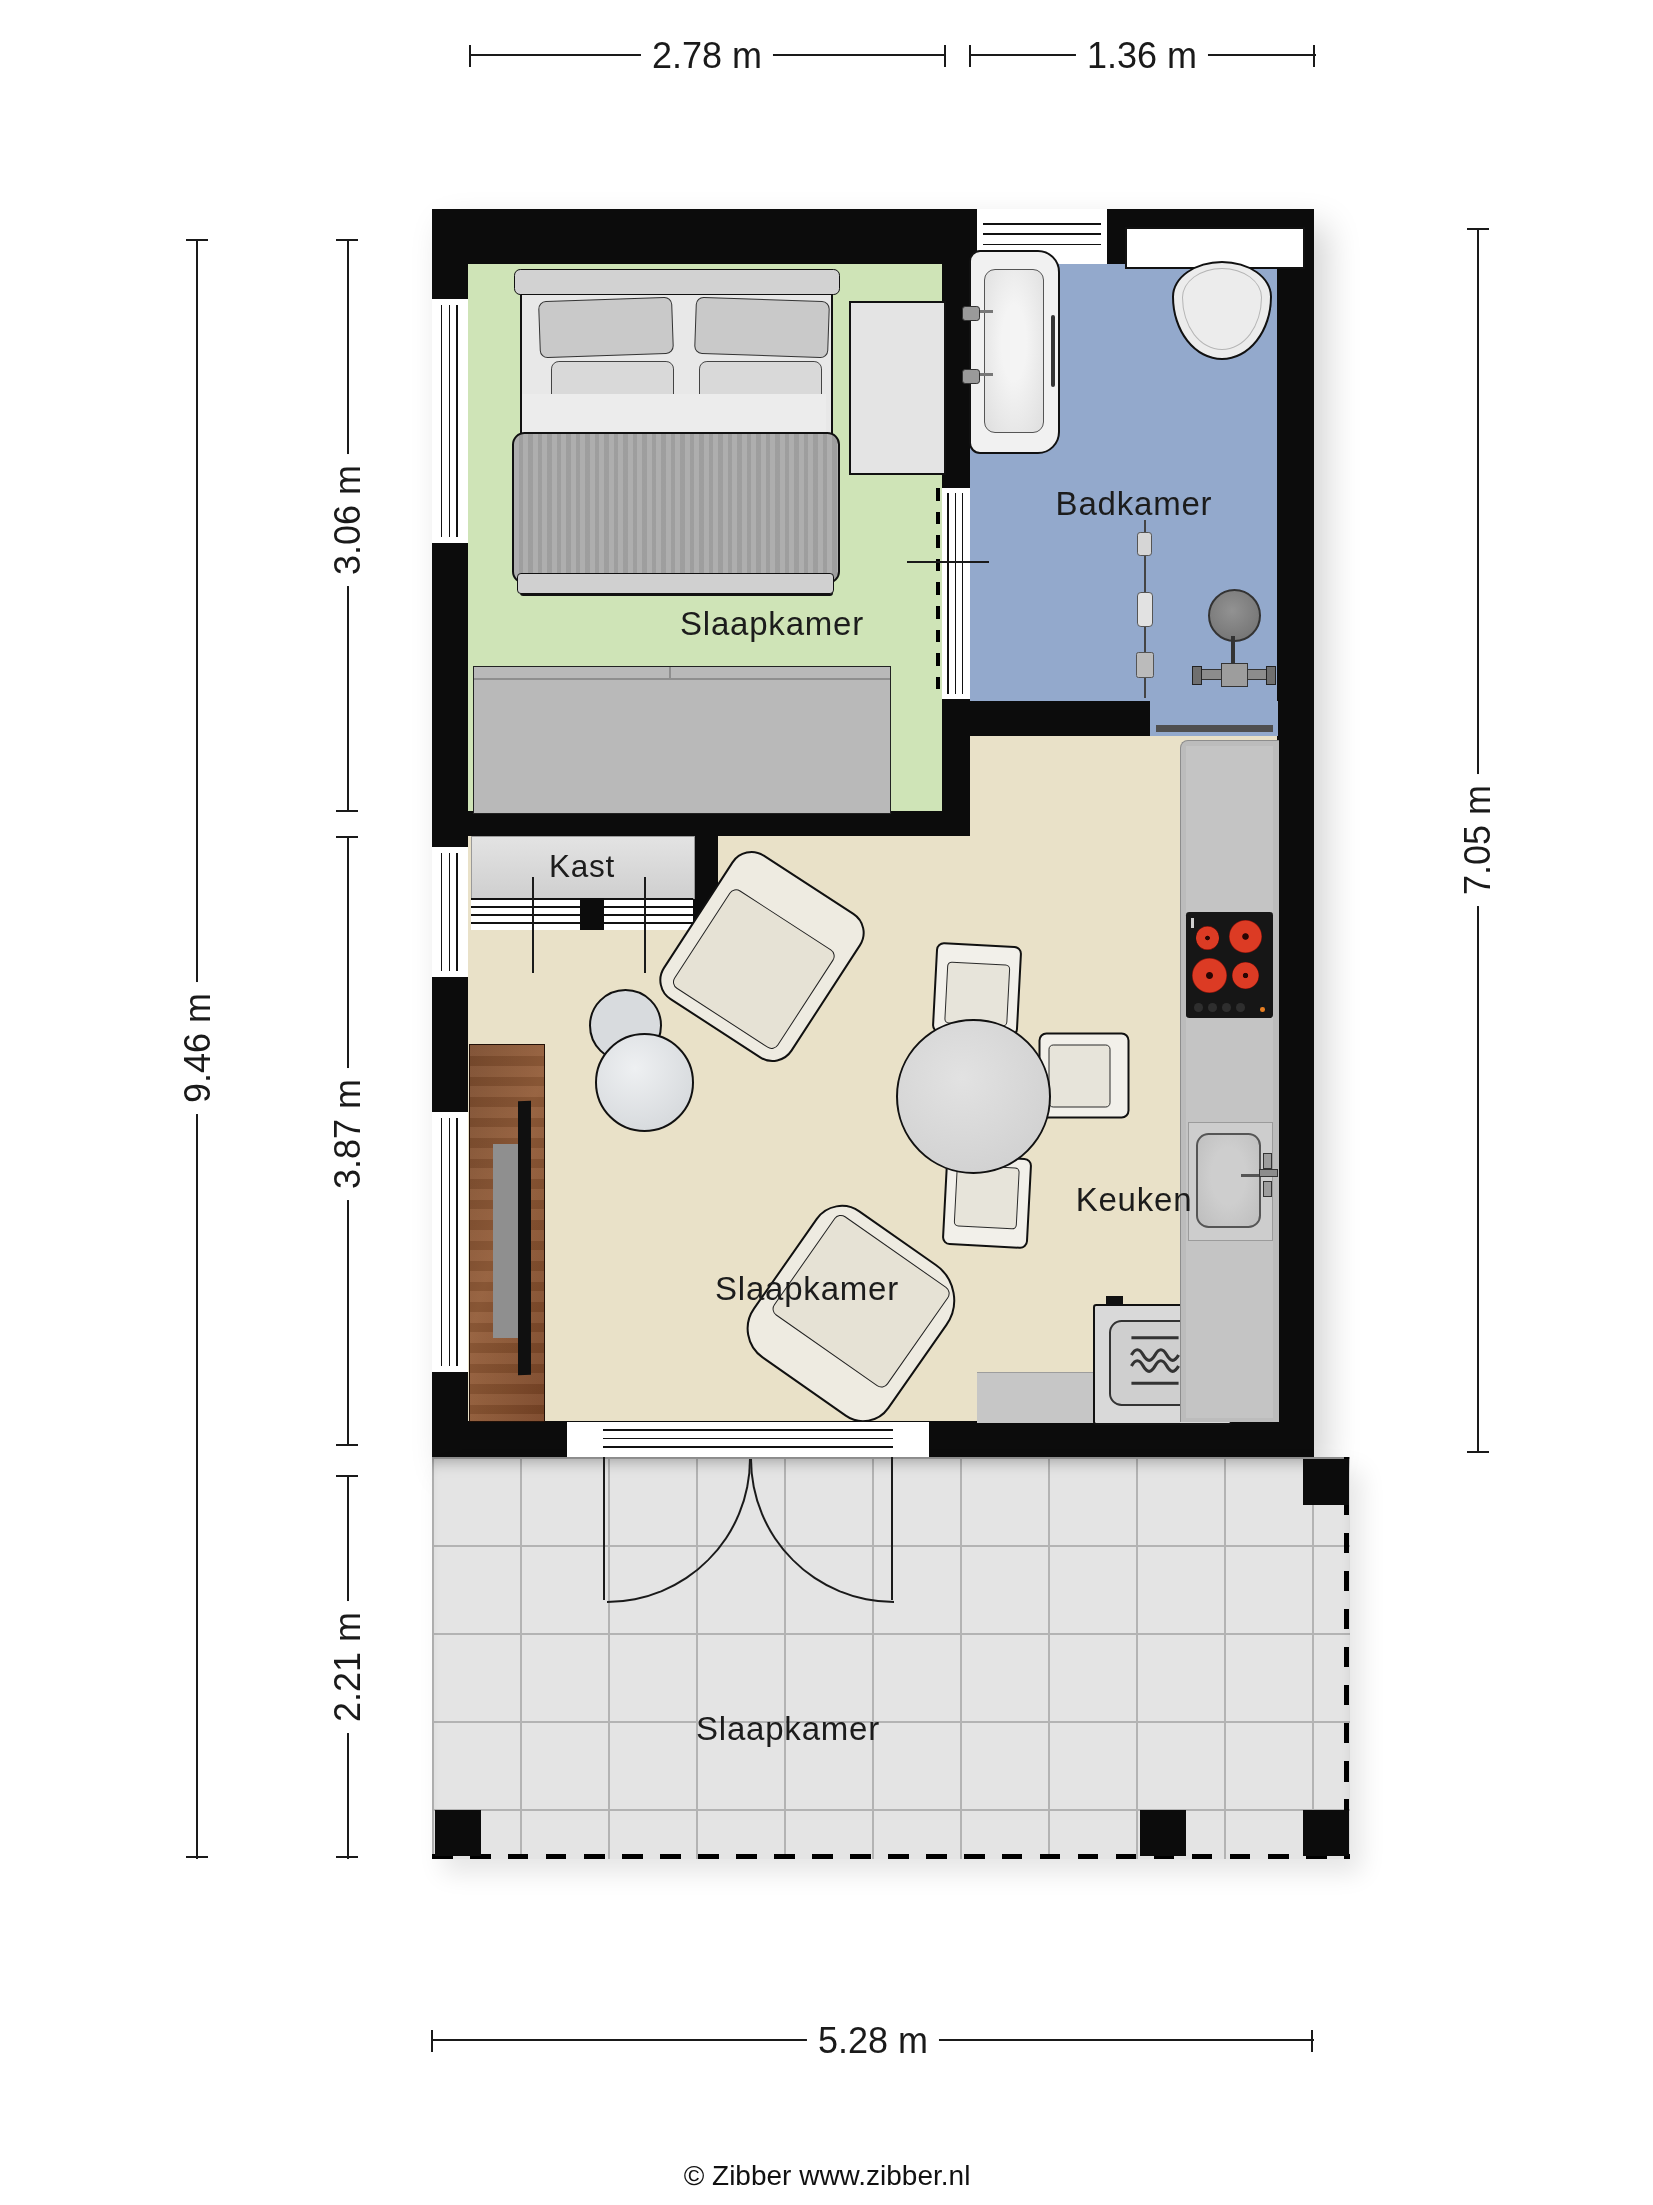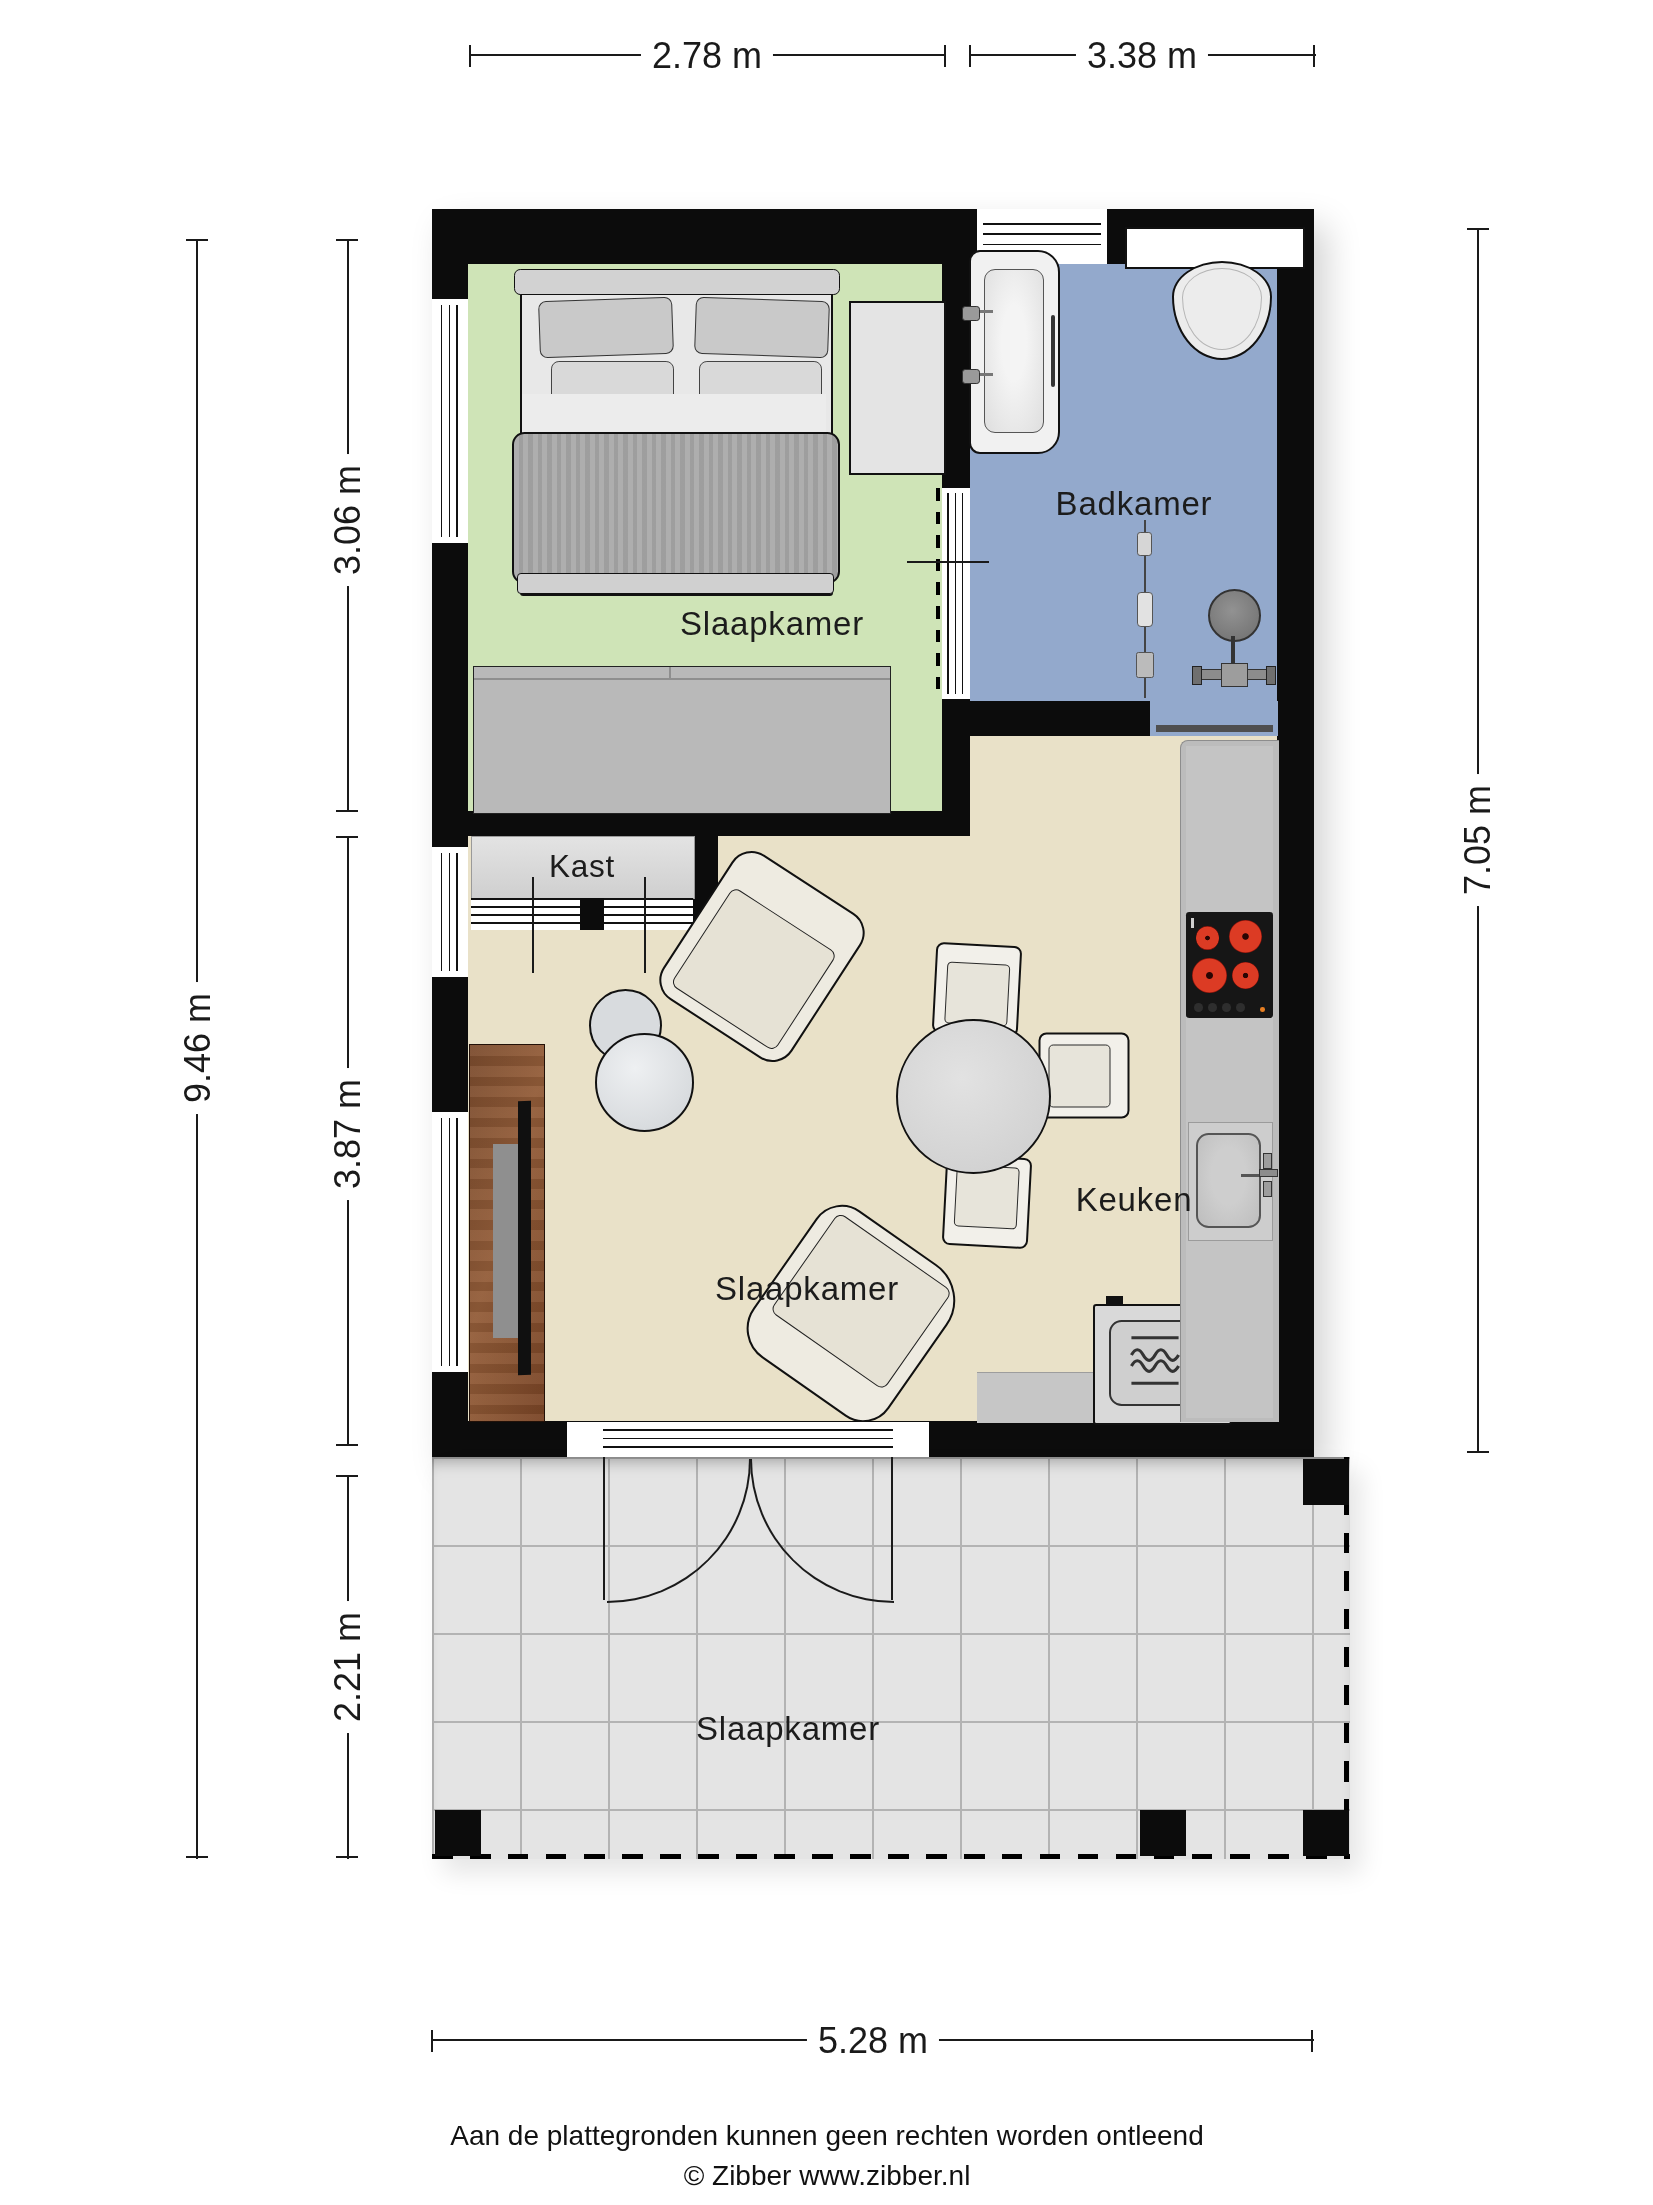--- a/index.html
+++ b/index.html
@@ -38,21 +38,21 @@
   <div>
     <div class="dimline-h abs" style="left:469px;top:54px;width:476px;"></div>
     <div class="tick-v" style="left:469px;top:45px;"></div>
     <div class="tick-v" style="left:944px;top:45px;"></div>
     <span class="dim-label" style="left:707px;top:56px;">2.78 m</span>
   </div>
   <div>
     <div class="dimline-h abs" style="left:970px;top:54px;width:346px;"></div>
     <div class="tick-v" style="left:969px;top:45px;"></div>
     <div class="tick-v" style="left:1313px;top:45px;"></div>
-    <span class="dim-label" style="left:1142px;top:56px;">3.38 m</span>
+    <span class="dim-label" style="left:1142px;top:56px;">1.36 m</span>
   </div>
 
   <div>
     <div class="dimline-v abs" style="left:196px;top:240px;height:1619px;"></div>
     <div class="tick-h" style="left:186px;top:239px;"></div>
     <div class="tick-h" style="left:186px;top:1856px;"></div>
     <span class="dim-label vert" style="left:198px;top:1048px;">9.46 m</span>
   </div>
   <div>
     <div class="dimline-v abs" style="left:347px;top:240px;height:571px;"></div>
@@ -246,17 +246,16 @@
   <div class="abs circle" style="left:463px;top:1315px;width:284px;height:284px;border:2.4px solid transparent;border-right-color:#1a1a1a;transform:rotate(45deg);"></div>
   <div class="abs circle" style="left:750px;top:1315px;width:284px;height:284px;border:2.4px solid transparent;border-left-color:#1a1a1a;transform:rotate(-45deg);"></div>
 
   <div>
     <div class="dimline-h abs" style="left:432px;top:2039px;width:882px;"></div>
     <div class="tick-v" style="left:431px;top:2030px;"></div>
     <div class="tick-v" style="left:1311px;top:2030px;"></div>
     <span class="dim-label" style="left:873px;top:2041px;">5.28 m</span>
   </div>
 
-  <span class="footer-line" style="left:827px;top:2120px;">Aan de plattegronden kunnen geen rechten worden ontleend</span>
   <span class="footer-line" style="left:827px;top:2160px;">© Zibber www.zibber.nl</span>
 
 </div>
 
 
 </body></html>

